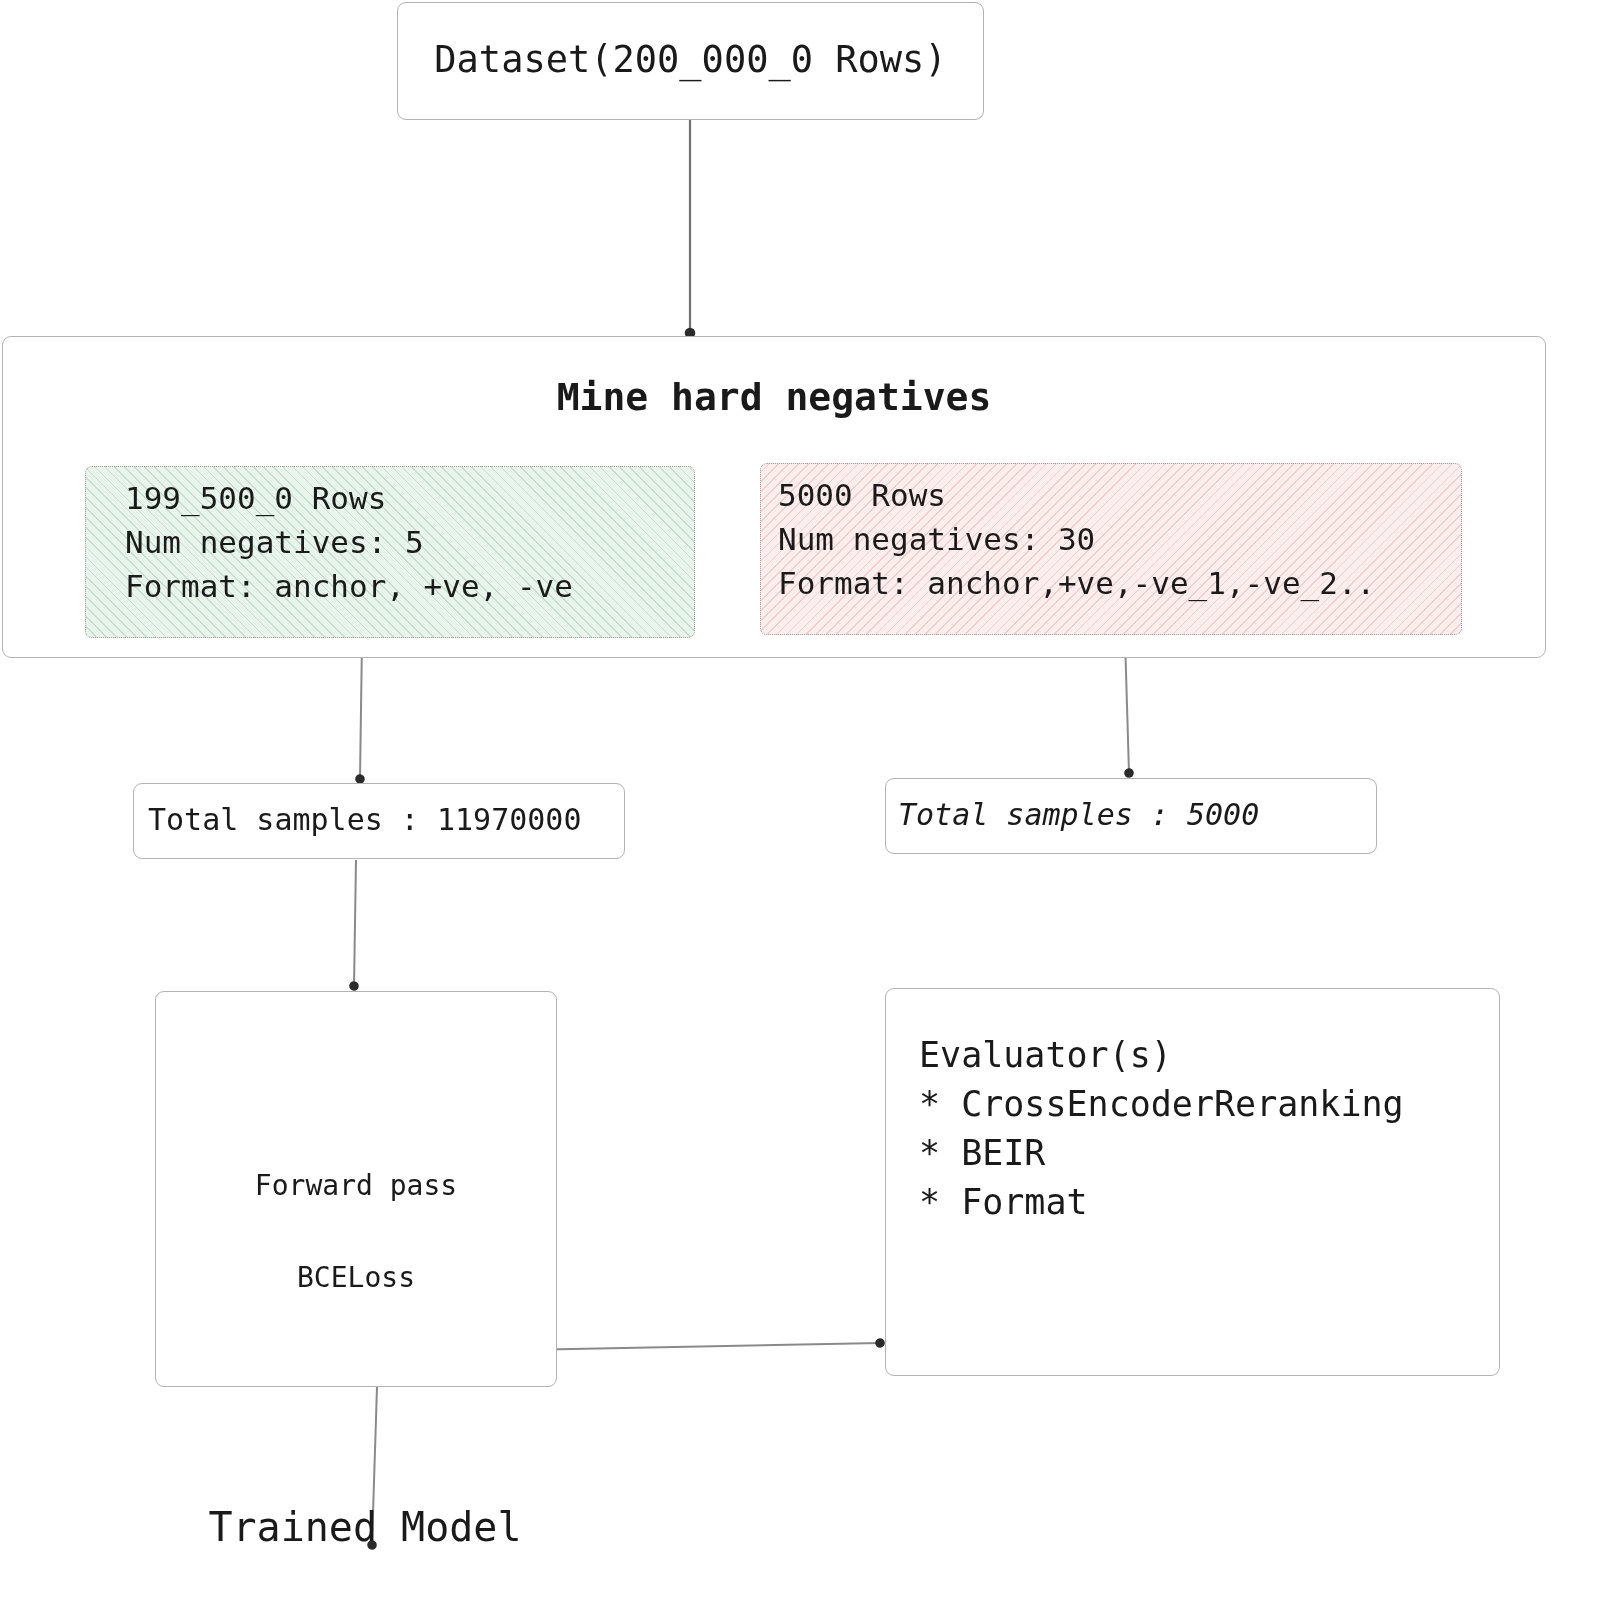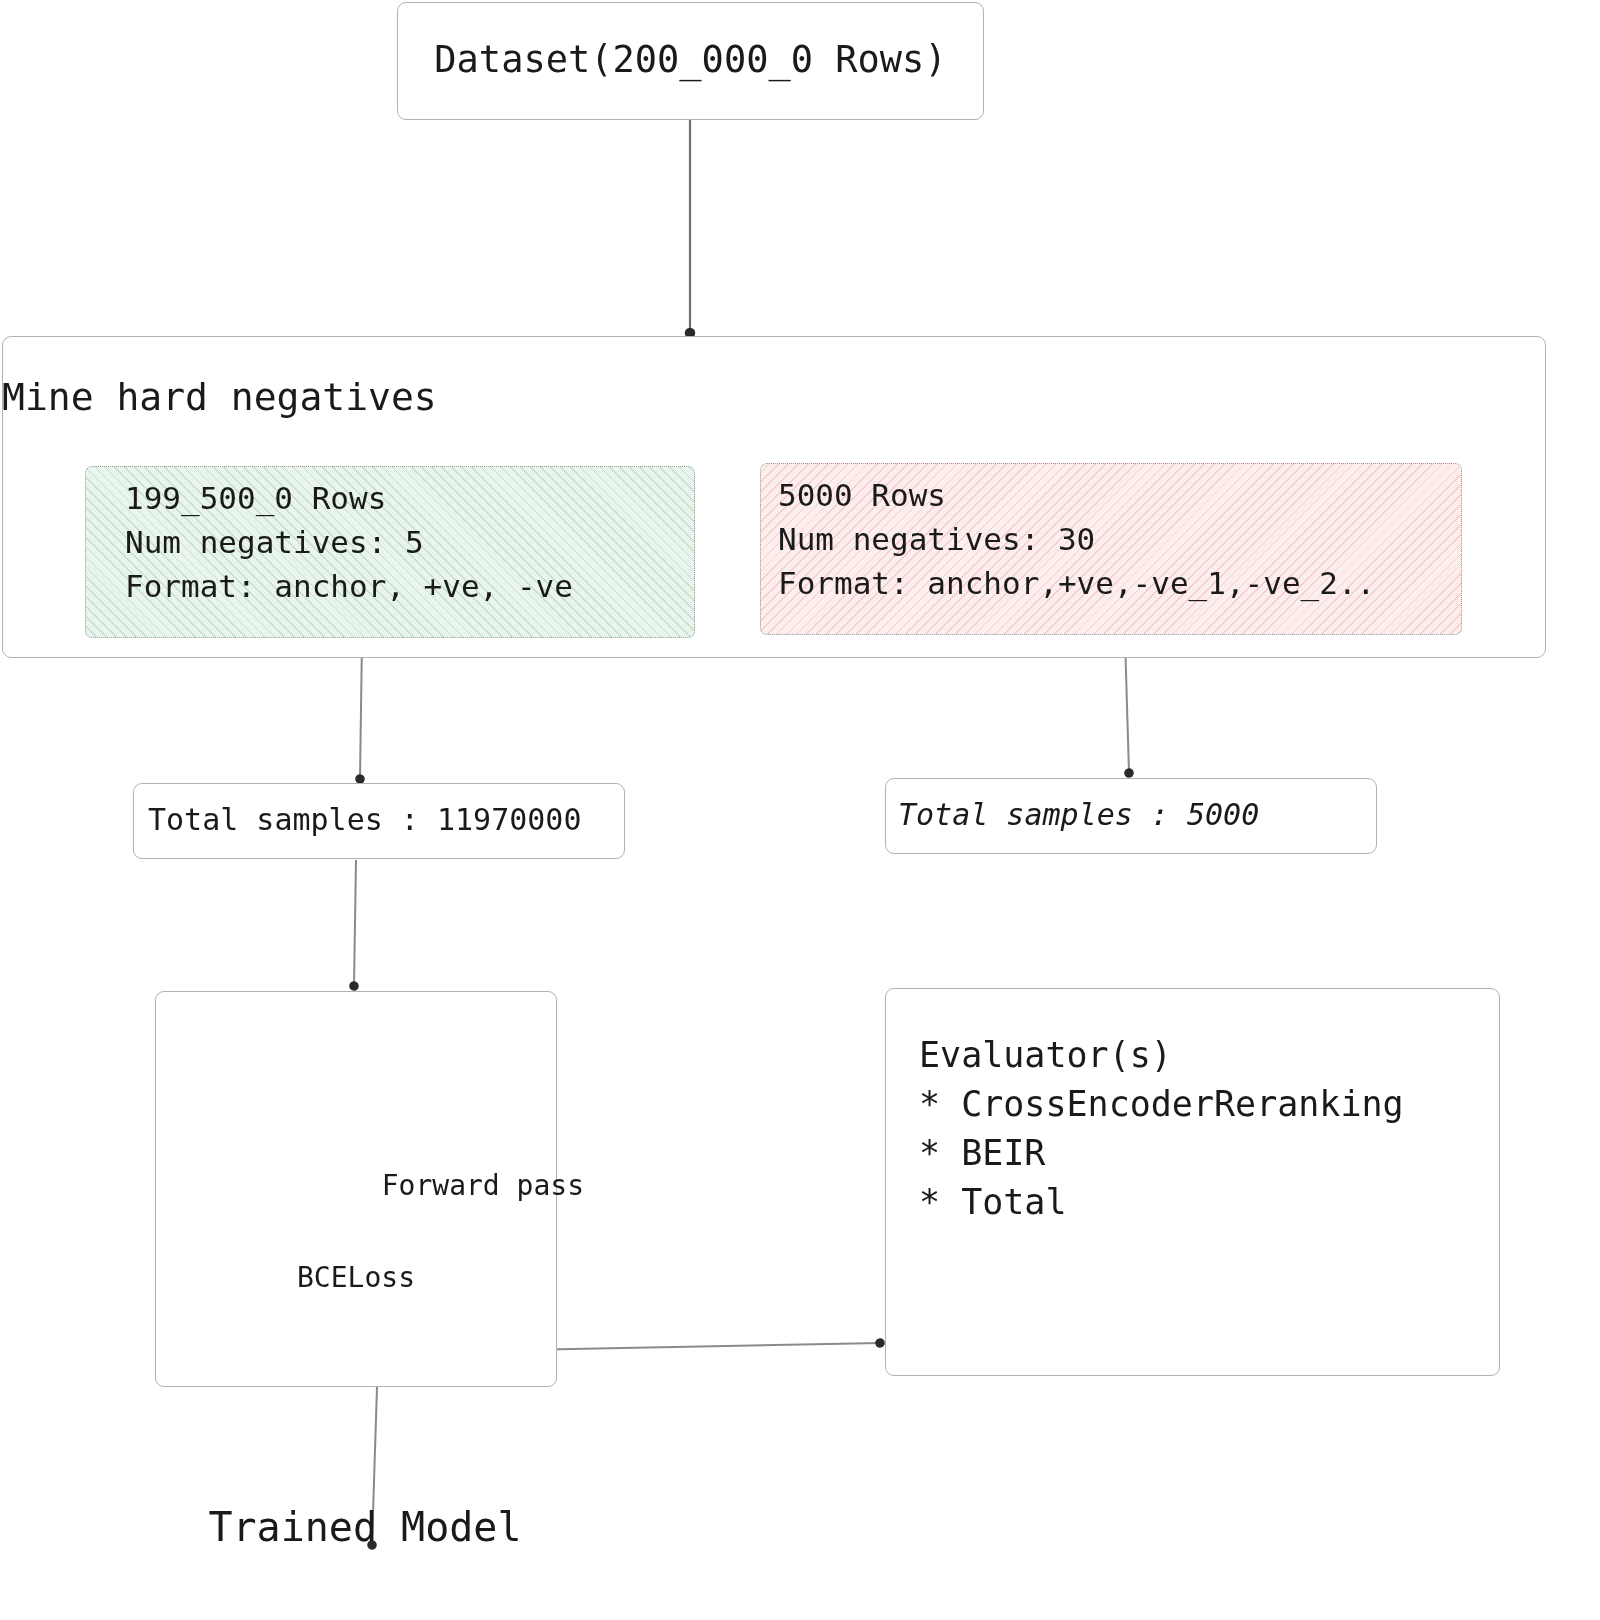--- a/index.html
+++ b/index.html
@@ -48,23 +48,24 @@
     font-size: 37px;
     line-height: 48px;
   }
 
   
   #mine-node {
     left: 2px; top: 336px; width: 1544px; height: 322px;
   }
   #mine-title {
     left: 2px; top: 372px; width: 1544px;
+    text-align: center;
     font-size: 38px;
     line-height: 50px;
-    font-weight: 400;
+    font-weight: 700;
   }
 
   
   .inner-box {
     position: absolute;
     box-sizing: border-box;
     border: 1.6px dotted #9a9a9a;
     border-radius: 7px;
   }
   #pos-box {
@@ -106,21 +107,21 @@
   #total-right-label { left: 898px; top: 793px; font-size: 30px; line-height: 44px; font-style: italic; }
 
   
   #trainer-node { left: 155px; top: 991px; width: 402px; height: 396px; }
   #trainer-title {
     left: 155px; top: 1048px; width: 402px;
     text-align: center; font-size: 48px; line-height: 62px;
   }
   #forward-pass-label {
     left: 155px; top: 1166px; width: 402px;
-    text-align: right; font-size: 28px; line-height: 40px; margin-left: 27px;
+    text-align: center; font-size: 28px; line-height: 40px;
   }
   #bceloss-label {
     left: 155px; top: 1258px; width: 402px;
     text-align: center; font-size: 28px; line-height: 40px;
   }
 
   
   #evaluator-node { left: 885px; top: 988px; width: 615px; height: 388px; }
   #evaluator-lines {
     left: 919px; top: 1031px;
@@ -187,17 +188,17 @@
   <div class="txt" id="total-right-label">Total samples : 5000</div>
 
   <div class="node" id="trainer-node"></div>
   <div class="txt" id="forward-pass-label">Forward pass</div>
   <div class="txt" id="bceloss-label">BCELoss</div>
 
   <div class="node" id="evaluator-node"></div>
   <div class="txt" id="evaluator-lines">Evaluator(s)
 * CrossEncoderReranking
 * BEIR
-* Total</div>
+* Format</div>
 
   <div class="txt" id="trained-model-label">Trained Model</div>
 
 </div>
 
 </body></html>

